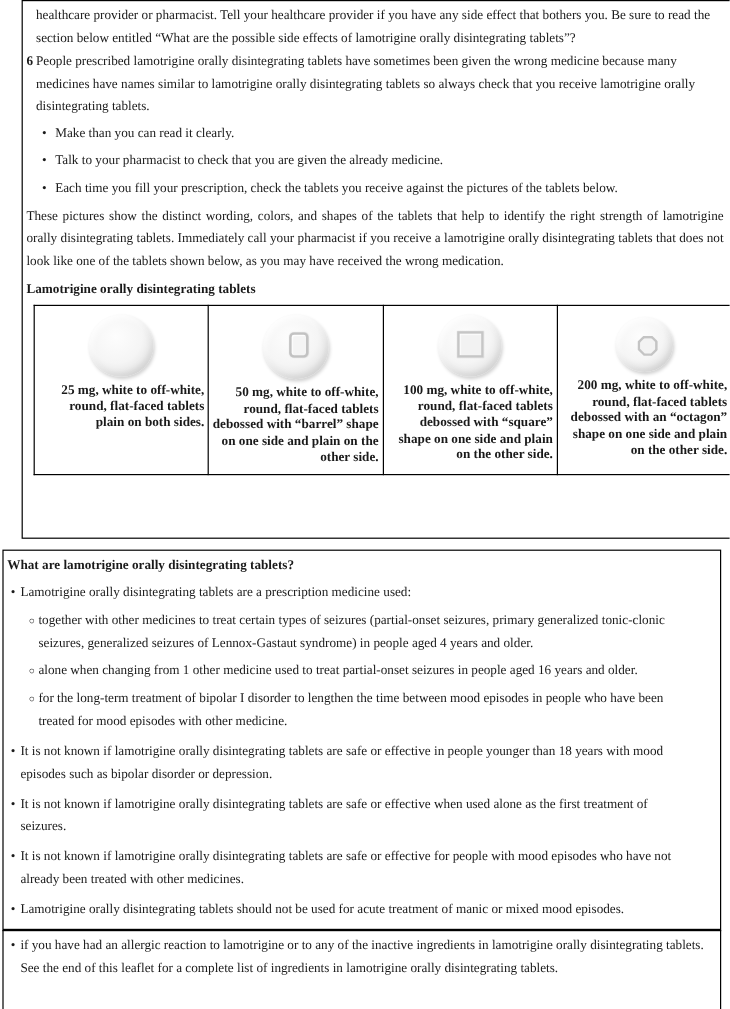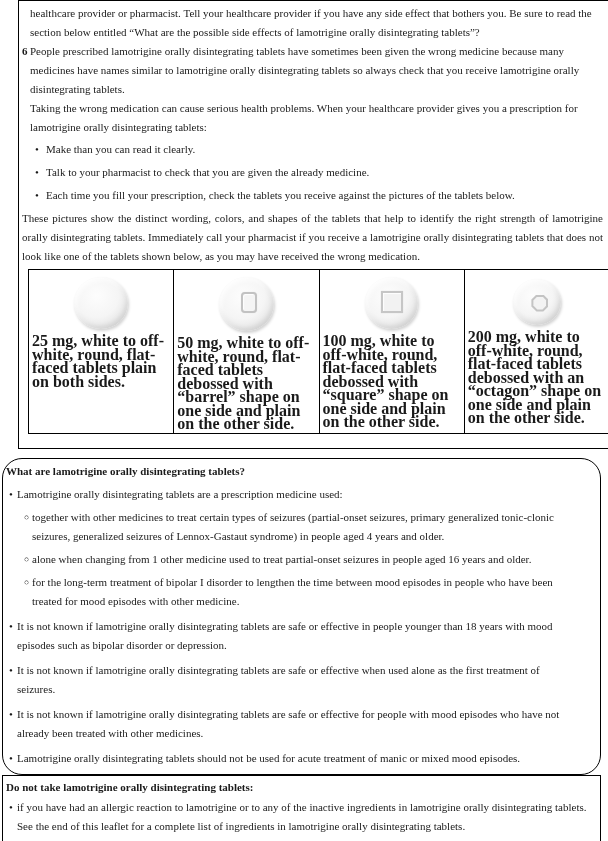--- a/index.html
+++ b/index.html
@@ -15,21 +15,21 @@
   }
   .box {
     position: absolute;
     left: 2px;
     width: 599px;
     border: 1px solid #000;
     box-sizing: border-box;
     background: #fff;
   }
   #box-top    { top: 0;     height: 449px; padding: 2px 13px 0 3px; margin-left: 16px; }
-  #box-what   { top: 458px; height: 317px; padding: 3px 22px 0 3px; border-radius: 20px; }
+  #box-what   { top: 458px; height: 317px; padding: 3px 22px 0 3px; }
   #box-donot  { top: 775px; height: 100px; padding: 2px 13px 0 3px; border-bottom: none; }
   #box-what   { border-bottom: 1px solid #000; }
 
   p { margin: 0; }
   .cont-para   { margin: 1px 0 0 8px; }
   .numbered-item { display: flex; margin-top: 0; }
   .numbered-item .num   { flex: 0 0 8px; font-weight: bold; }
   .numbered-item .itext { flex: 1; font-weight: normal; }
   .body-ind    { margin-left: 8px; }
 
@@ -49,23 +49,23 @@
   }
   table.tablets td {
     border: 1px solid #000;
     width: 25%;
     vertical-align: top;
     padding: 0 3px 2px 3px;
     height: 138px;
   }
   .tdesc {
     font-weight: bold;
-    font-size: 16px;
+    font-size: 11px;
     line-height: 13.5px;
-    text-align: left;
+    text-align: right;
     margin-top: 5px;
   }
   .pill {
     border-radius: 50%;
     margin: 7px auto 2px auto;
     background: radial-gradient(circle at 42% 36%, #fdfdfd 0%, #f5f5f5 48%, #ececec 62%, #d9d9d9 80%, #cfcfcf 90%, #e3e3e3 100%);
     box-shadow: 1px 2px 3px rgba(0,0,0,0.18), inset -2px -3px 5px rgba(0,0,0,0.06), inset 2px 3px 5px rgba(255,255,255,0.9);
     display: flex;
     align-items: center;
     justify-content: center;
@@ -117,39 +117,39 @@
 <body>
 
 <div class="box" id="box-top">
   <p class="cont-para">healthcare provider or pharmacist. Tell your healthcare provider if you have any side effect that bothers you. Be sure to read the section below entitled “What are the possible side effects of lamotrigine orally disintegrating tablets”?</p>
 
   <div class="numbered-item">
     <span class="num">6</span>
     <span class="itext">People prescribed lamotrigine orally disintegrating tablets have sometimes been given the wrong medicine because many medicines have names similar to lamotrigine orally disintegrating tablets so always check that you receive lamotrigine orally disintegrating tablets.</span>
   </div>
 
-  <p class="body-ind">Taking the wrong medication can cause serious health problems. When your healthcare provider gives you a prescription for lamotrigine orally disintegrating tablets:</p>
 
   <div class="blist">
     <div class="brow">
       <span class="bdot">•</span>
       <span class="btext">Make than you can read it clearly.</span>
     </div>
     <div class="brow">
       <span class="bdot">•</span>
       <span class="btext">Talk to your pharmacist to check that you are given the already medicine.</span>
     </div>
     <div class="brow">
       <span class="bdot">•</span>
       <span class="btext">Each time you fill your prescription, check the tablets you receive against the pictures of the tablets below.</span>
     </div>
   </div>
 
   <p class="pics-para">These pictures show the distinct wording, colors, and shapes of the tablets that help to identify the right strength of lamotrigine orally disintegrating tablets. Immediately call your pharmacist if you receive a lamotrigine orally disintegrating tablets that does not look like one of the tablets shown below, as you may have received the wrong medication.</p>
 
+  <p class="table-title">Lamotrigine orally disintegrating tablets</p>
 
   <table class="tablets">
     <tbody>
         <tr>
       <td>
         <div class="pill pill-25"></div>
         <div class="tdesc">25 mg, white to off-white, round, flat-faced tablets plain on both sides.</div>
       </td>
       <td>
         <div class="pill pill-50">
@@ -210,18 +210,17 @@
     <span class="b2dot">•</span>
     <span class="b2text">It is not known if lamotrigine orally disintegrating tablets are safe or effective for people with mood episodes who have not already been treated with other medicines.</span>
   </div>
   <div class="b2row" style="margin-top:6px;">
     <span class="b2dot">•</span>
     <span class="b2text">Lamotrigine orally disintegrating tablets should not be used for acute treatment of manic or mixed mood episodes.</span>
   </div>
 </div>
 
 <div class="box" id="box-donot">
-  <p class="sec-heading">Do not take lamotrigine orally disintegrating tablets:</p>
   <div class="b2row" style="margin-top:1px;">
     <span class="b2dot">•</span>
     <span class="b2text">if you have had an allergic reaction to lamotrigine or to any of the inactive ingredients in lamotrigine orally disintegrating tablets. See the end of this leaflet for a complete list of ingredients in lamotrigine orally disintegrating tablets.</span>
   </div>
 </div>
 
 </body></html>

